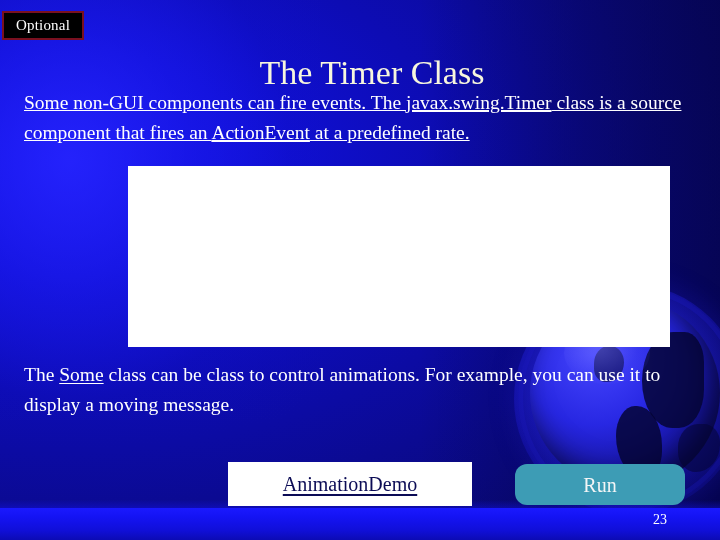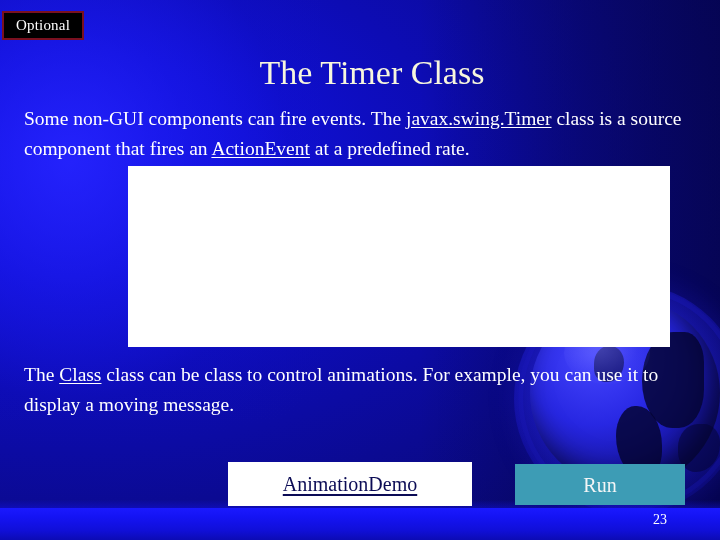--- a/index.html
+++ b/index.html
@@ -138,21 +138,21 @@
 
   
   .para {
     position: absolute;
     left: 24px;
     width: 676px;
     color: #ffffff;
     font-size: 19.5px;
     line-height: 30px;
   }
-  .para-1 { top: 104px; }
+  .para-1 { top: 88px; text-decoration: underline; }
   .para-2 { top: 360px; width: 686px; }
   .u { text-decoration: underline; text-underline-offset: 2px; }
 
   
   .white-box {
     position: absolute;
     left: 128px; top: 166px;
     width: 542px; height: 181px;
     background: #ffffff;
   }
@@ -175,20 +175,21 @@
     line-height: 1;
   }
   .btn-run {
     position: absolute;
     left: 515px; top: 464px;
     width: 170px; height: 41px;
     background: #3d9cb5;
     display: flex;
     align-items: center;
     justify-content: center;
+    border-radius: 12px;
   }
   .btn-run span {
     color: #f3f5f6;
     font-size: 20px;
     line-height: 1;
   }
 
   
   .page-num {
     position: absolute;
@@ -230,21 +231,21 @@
 
   <div class="title">The Timer Class</div>
 
   <div class="para para-1">
     <span>Some non-GUI components can fire events. The </span><span class="u">javax.swing.Timer</span><span> class is a source component that fires an </span><span class="u">ActionEvent</span><span> at a predefined rate.</span>
   </div>
 
   <div class="white-box"></div>
 
   <div class="para para-2">
-    <span>The </span><span class="u">Class</span><span> class can be class to control animations. For example, you can use it to display a moving message.</span>
+    <span>The </span><span class="u">Some</span><span> class can be class to control animations. For example, you can use it to display a moving message.</span>
   </div>
 
   <div class="btn-demo">
     <span>AnimationDemo</span>
   </div>
 
   <div class="btn-run">
     <span>Run</span>
   </div>
 

